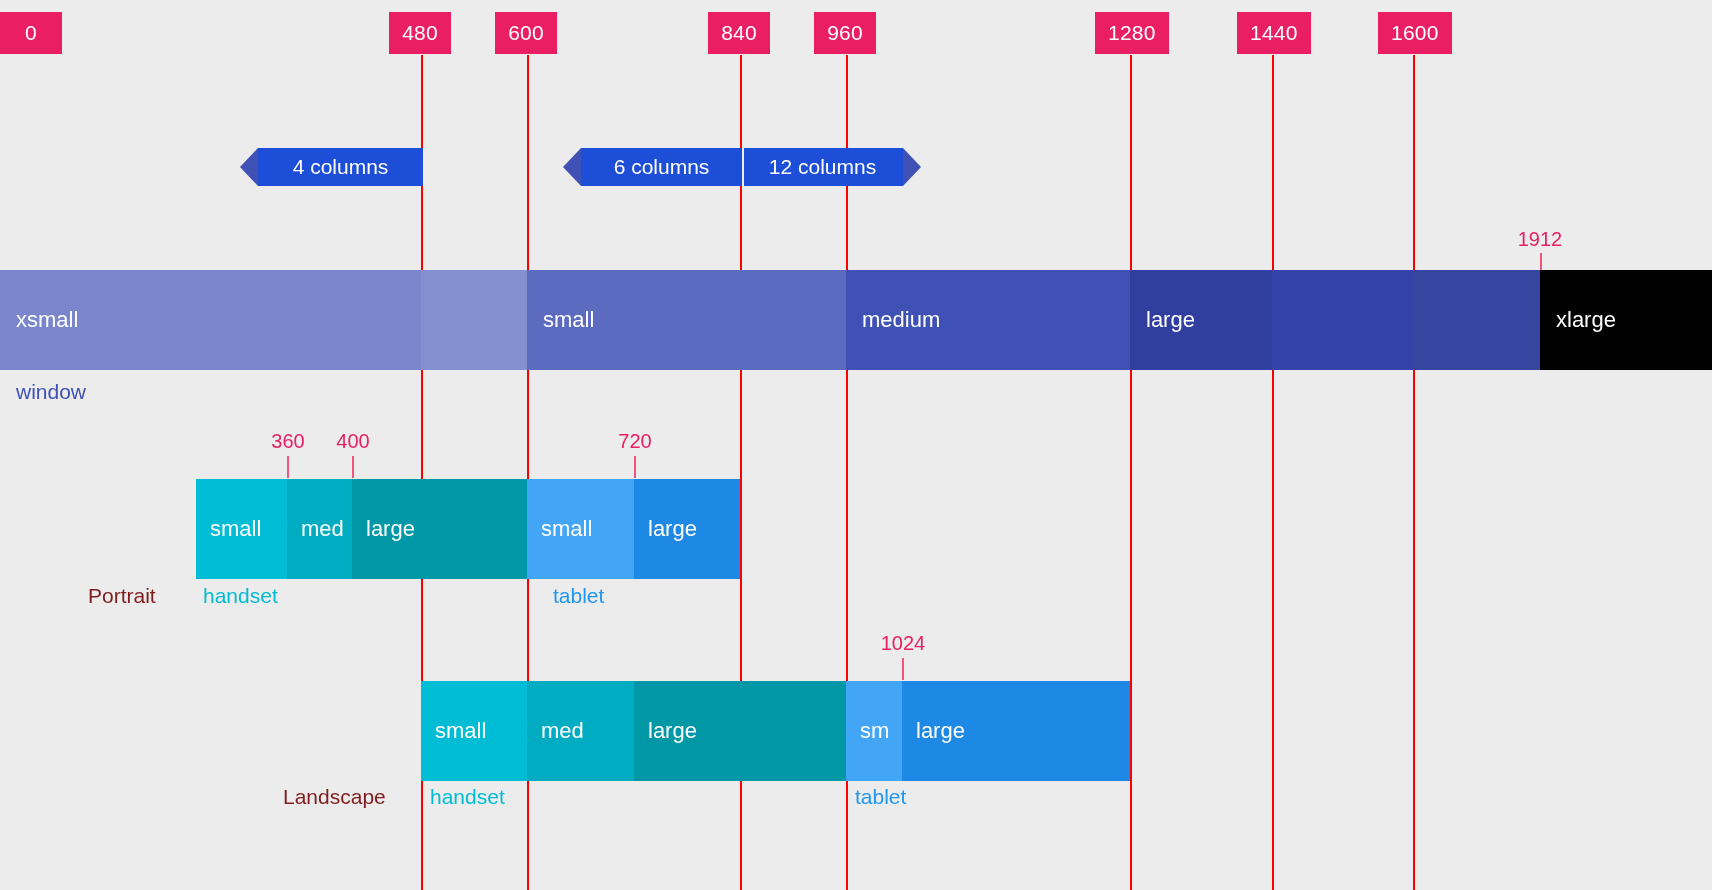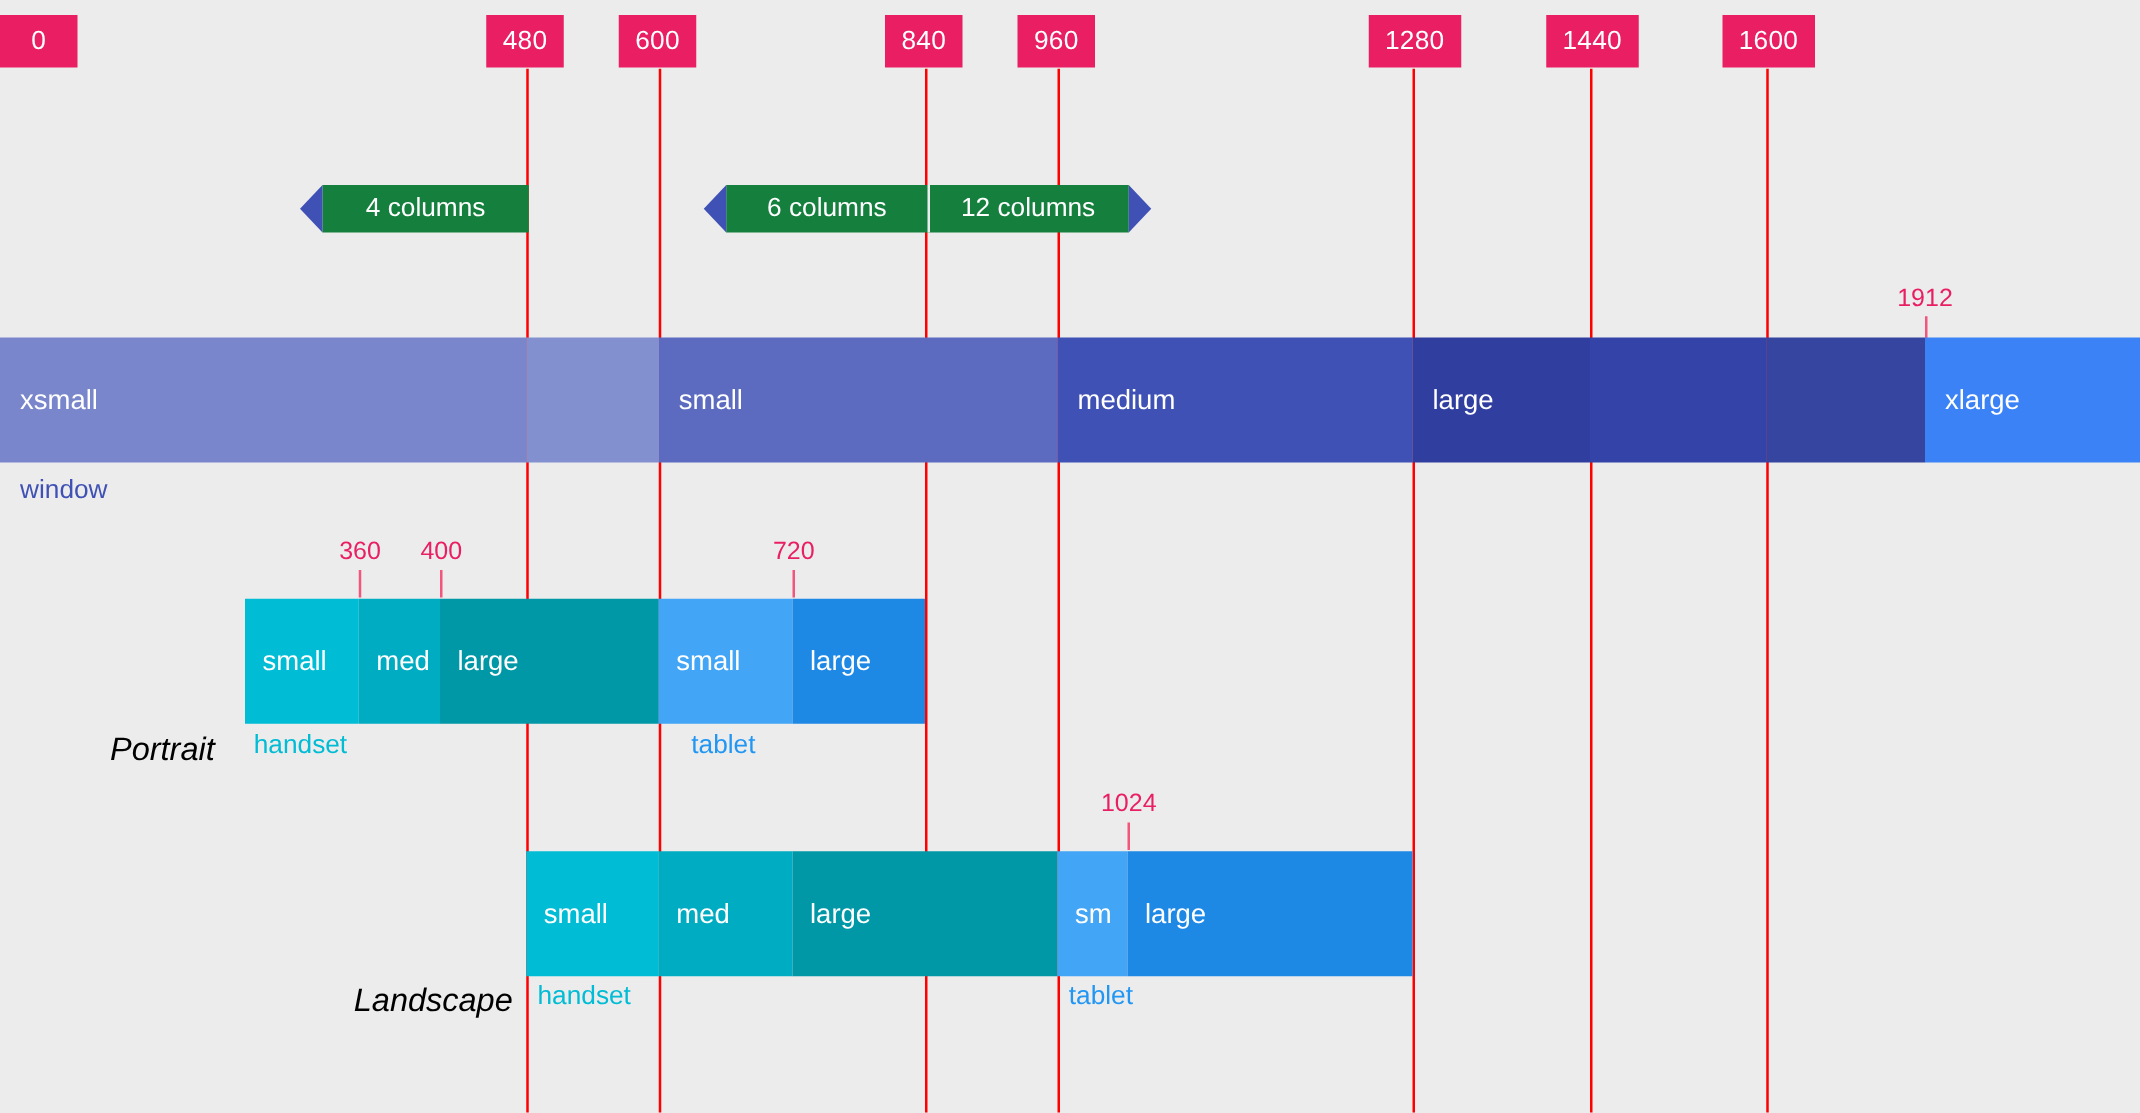--- a/index.html
+++ b/index.html
@@ -20,21 +20,21 @@
     background:#e91e63;color:#ffffff;
     display:flex;align-items:center;justify-content:center;
     font-size:21px;letter-spacing:.2px;
     padding:0 13px;box-sizing:border-box;
     min-width:62px;
   }
 
   
   .colband{
     position:absolute;height:38px;top:148px;
-    background:#15803d;color:#fff;
+    background:#1d4ed8;color:#fff;
     display:flex;align-items:center;
     font-size:21px;
   }
   .colband .seg{
     height:38px;display:flex;align-items:center;justify-content:center;
     box-sizing:border-box;
   }
   .colband .seg + .seg{border-left:2px solid #ececec;}
   .chev-left{
     position:absolute;left:-18px;top:0;width:0;height:0;
@@ -73,21 +73,21 @@
 
   
   .tick{position:absolute;width:2px;background:#f2567c;}
   .tick-label{
     position:absolute;color:#e91e63;font-size:20px;
     transform:translateX(-50%);white-space:nowrap;text-align:center;
   }
 
   
   .orient-label{
-    position:absolute;color:#000000;font-size:26px;white-space:nowrap;font-style:italic;
+    position:absolute;color:#7f1d1d;font-size:21px;white-space:nowrap;
   }
   .dev-caption{
     position:absolute;font-size:21px;white-space:nowrap;
   }
 
   
   .freenum{
     position:absolute;color:#e91e63;font-size:20px;
     transform:translateX(-50%);white-space:nowrap;
   }
@@ -171,21 +171,21 @@
     </div>
     <div class="winseg" style="left:1130px;width:142px;background:#303f9f;">
       <span class="lbl">large</span>
     </div>
     <div class="winseg" style="left:1272px;width:141px;background:#3343a8;">
       <span class="lbl"></span>
     </div>
     <div class="winseg" style="left:1413px;width:127px;background:#36459f;">
       <span class="lbl"></span>
     </div>
-    <div class="winseg" style="left:1540px;width:172px;background:#3b82f6;">
+    <div class="winseg" style="left:1540px;width:172px;background:#000000;">
       <span class="lbl">xlarge</span>
     </div>
   </div>
 
   <div class="window-caption">window</div>
 
   <div class="tick-label" style="left:288px;top:430px;">
     <span>360</span>
   </div>
   <div class="tick" style="left:287px;top:456px;height:22px;"></div>

